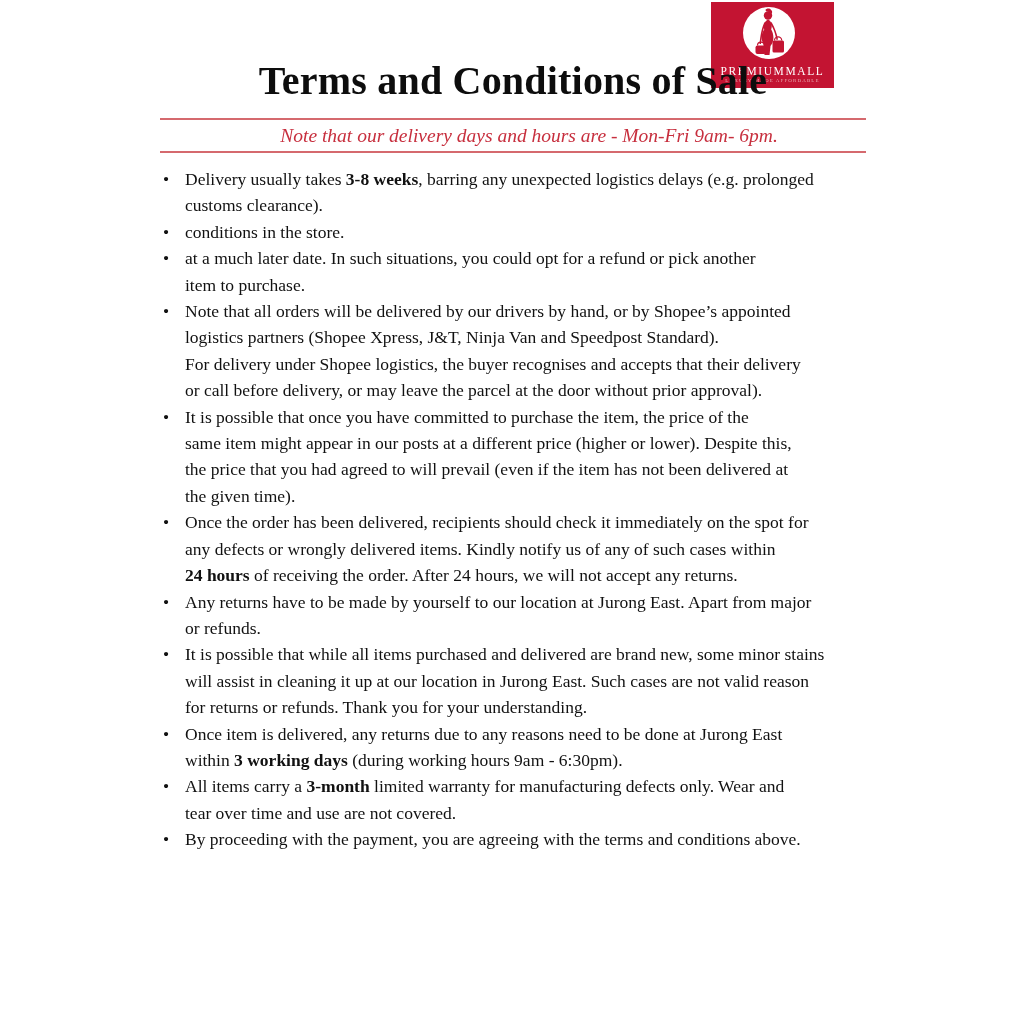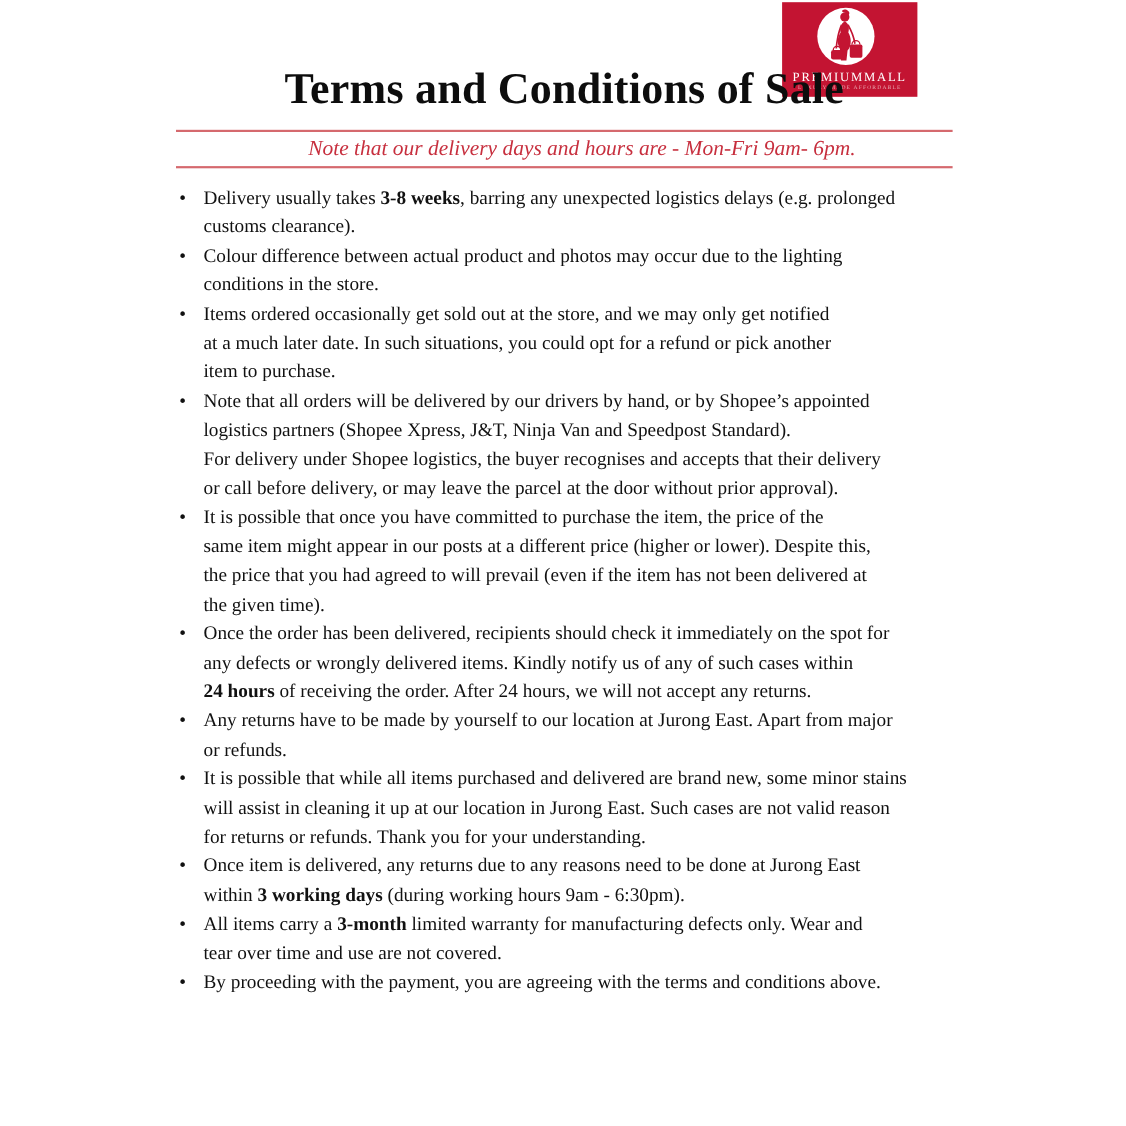--- a/index.html
+++ b/index.html
@@ -81,28 +81,26 @@
       <li>
         <span class="marker">•</span>
         <div>
           <div class="line"><span>Delivery usually takes </span><b>3-8 weeks</b><span>, barring any unexpected logistics delays (e.g. prolonged</span></div>
           <div class="line"><span>customs clearance).</span></div>
         </div>
       </li>
       <li>
         <span class="marker">•</span>
         <div>
-          <div class="line"><span>Colour difference between actual product and photos may occur due to the lighting</span></div>
           <div class="line"><span>conditions in the store.</span></div>
         </div>
       </li>
       <li>
         <span class="marker">•</span>
         <div>
-          <div class="line"><span>Items ordered occasionally get sold out at the store, and we may only get notified</span></div>
           <div class="line"><span>at a much later date. In such situations, you could opt for a refund or pick another</span></div>
           <div class="line"><span>item to purchase.</span></div>
         </div>
       </li>
       <li>
         <span class="marker">•</span>
         <div>
           <div class="line"><span>Note that all orders will be delivered by our drivers by hand, or by Shopee’s appointed</span></div>
           <div class="line"><span>logistics partners (Shopee Xpress, J&amp;T, Ninja Van and Speedpost Standard).</span></div>
           <div class="line"><span>For delivery under Shopee logistics, the buyer recognises and accepts that their delivery</span></div>

